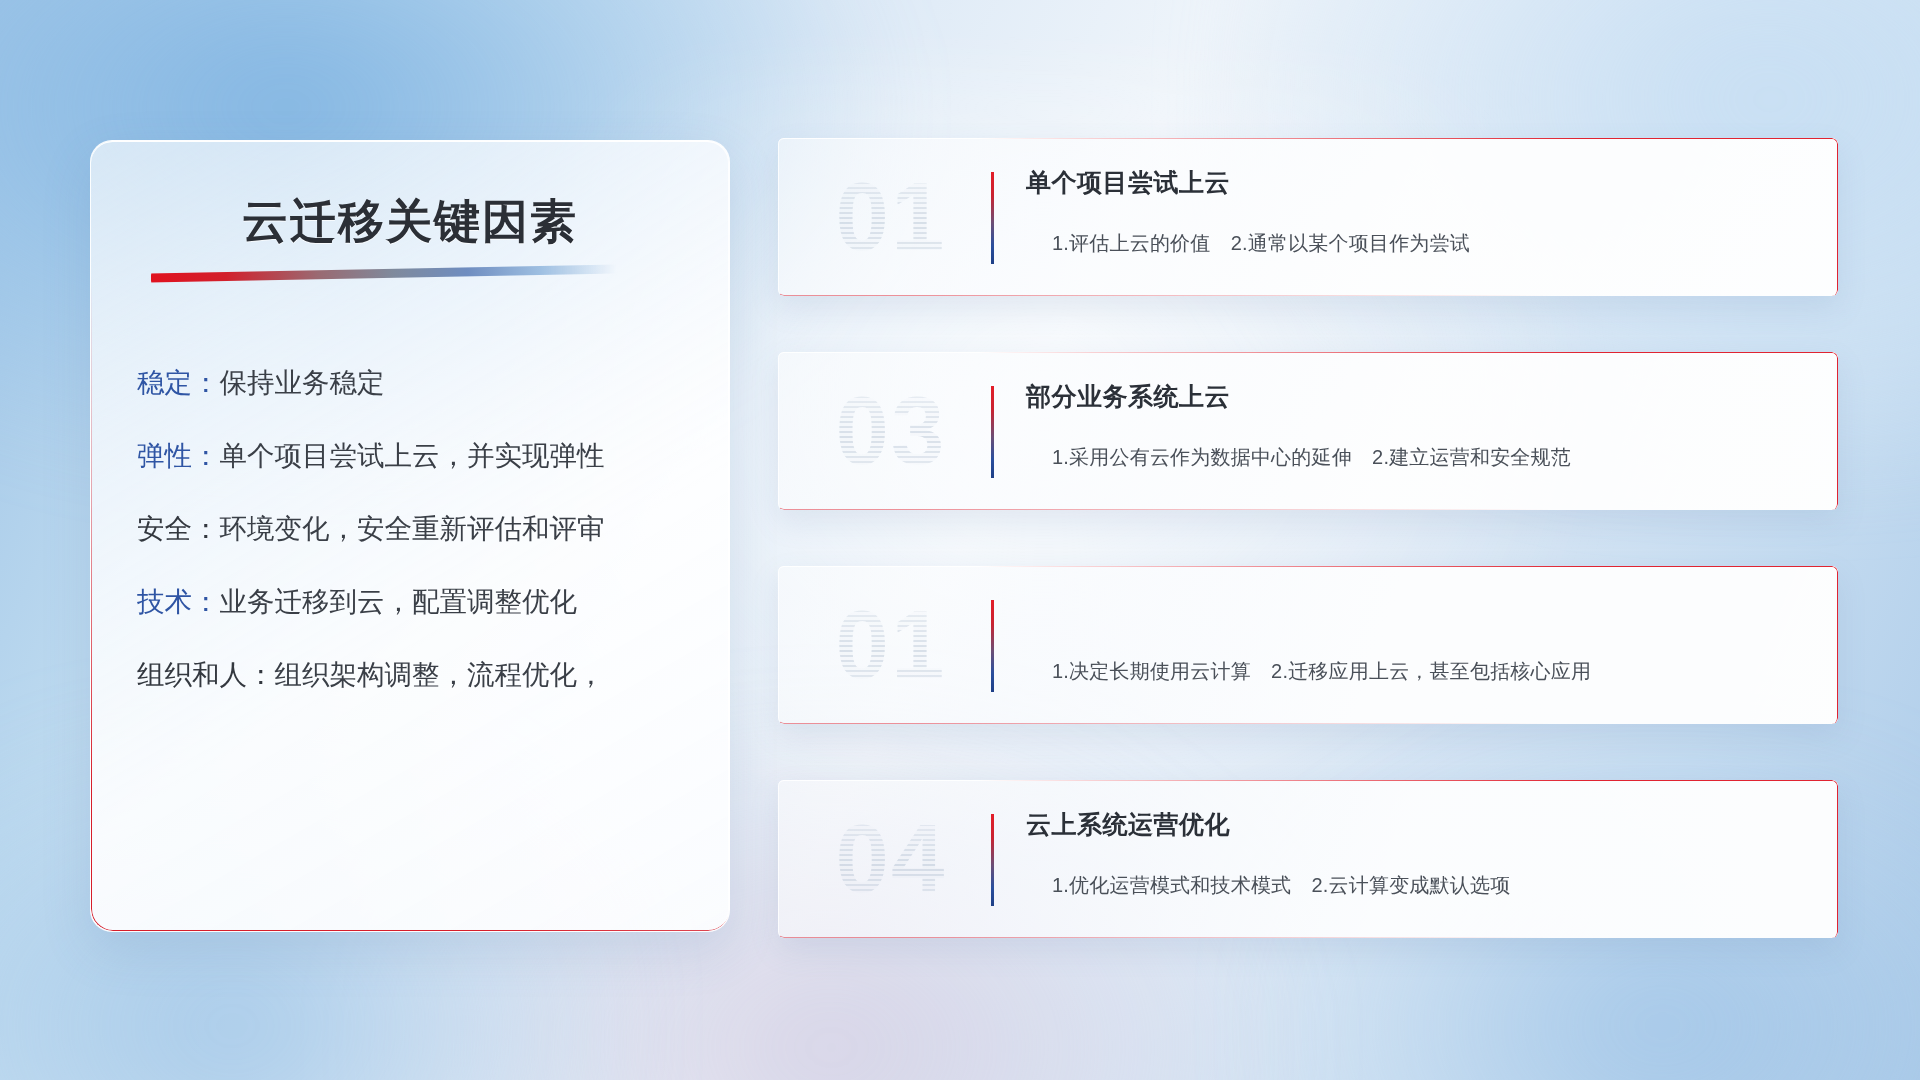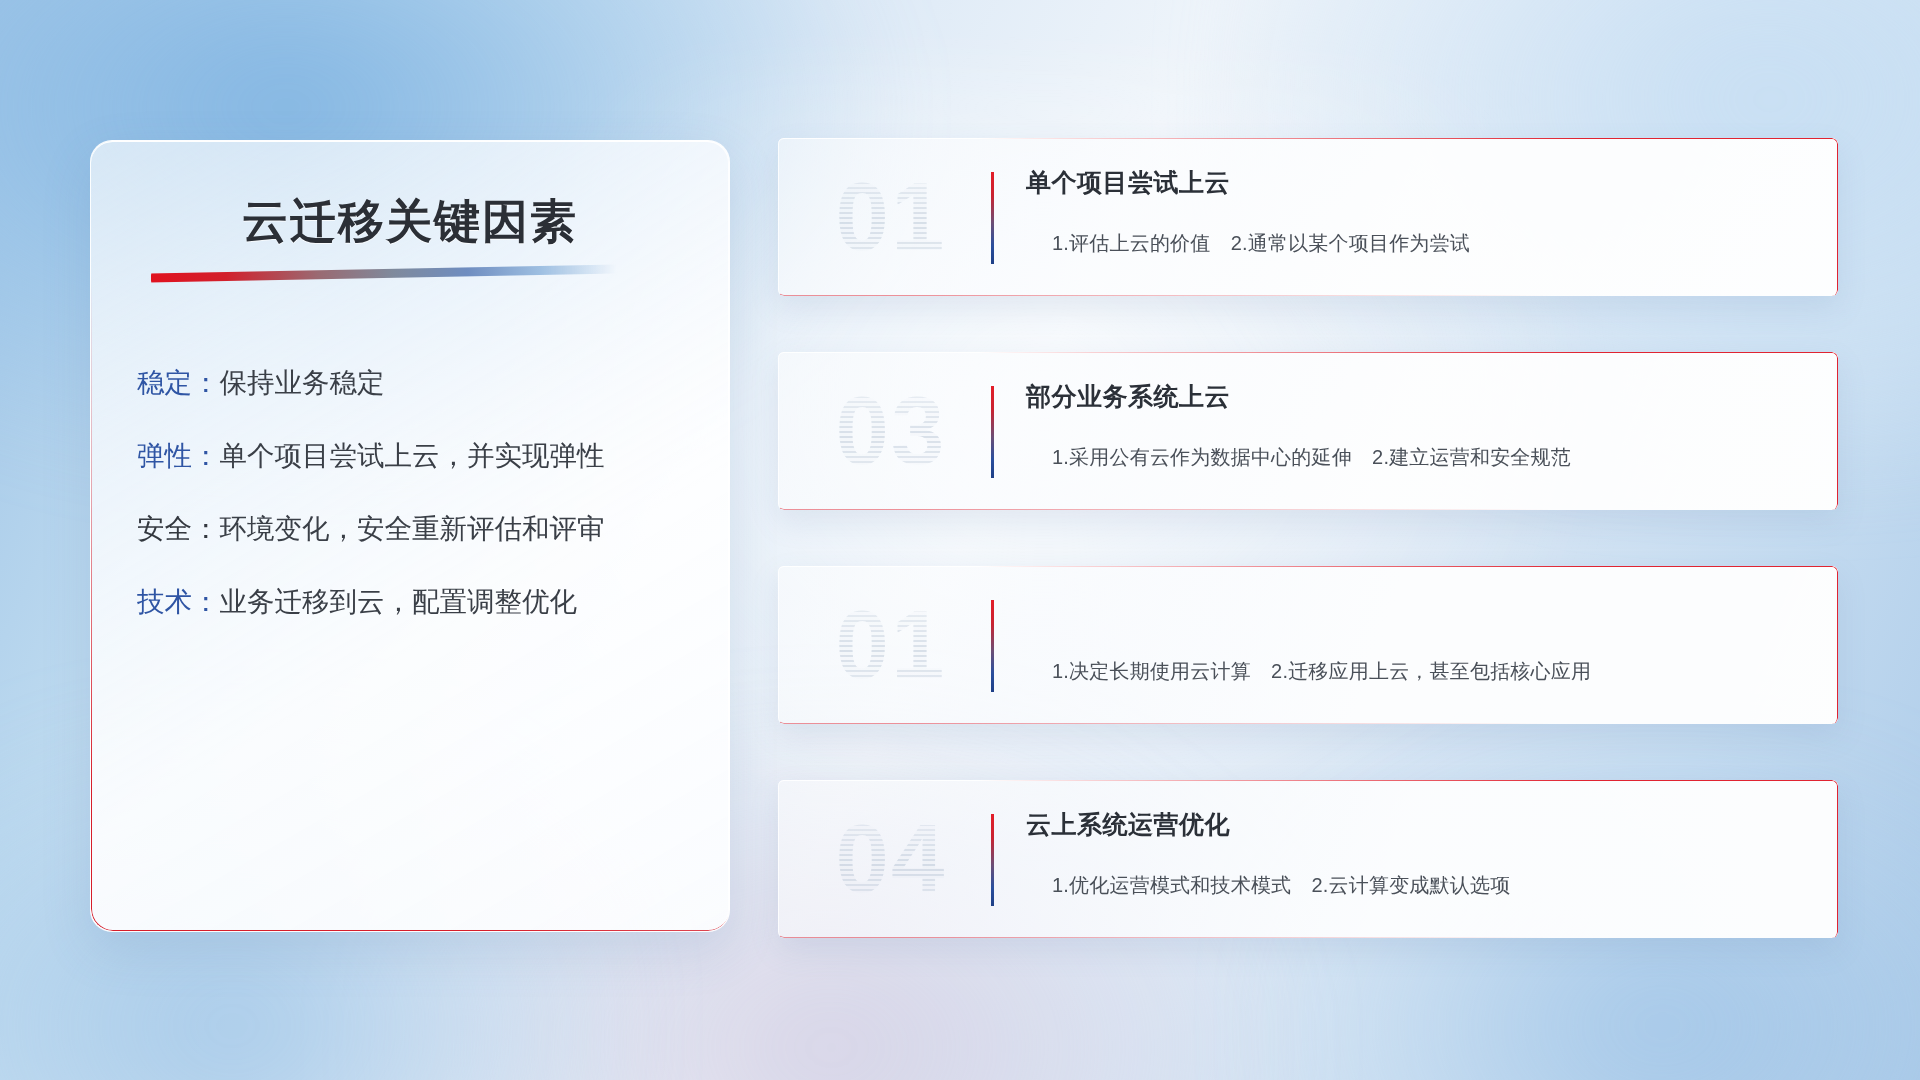--- a/index.html
+++ b/index.html
@@ -118,20 +118,23 @@
       </div>
       <div class="bullet">
         <span class="lbl blue">弹性：</span><span class="txt">单个项目尝试上云，并实现弹性</span>
       </div>
       <div class="bullet">
         <span class="lbl dark">安全：</span><span class="txt">环境变化，安全重新评估和评审</span>
       </div>
       <div class="bullet">
         <span class="lbl blue">技术：</span><span class="txt">业务迁移到云，配置调整优化</span>
       </div>
+      <div class="bullet">
+        <span class="lbl dark">组织和人：</span><span class="txt">组织架构调整，流程优化，</span>
+      </div>
     </div>
   </div>
 
   <div class="cards">
 
     <div class="card">
       <div class="acc"></div>
       <div class="acc-b"></div>
       <div class="num">01</div>
       <div class="divider"></div>

